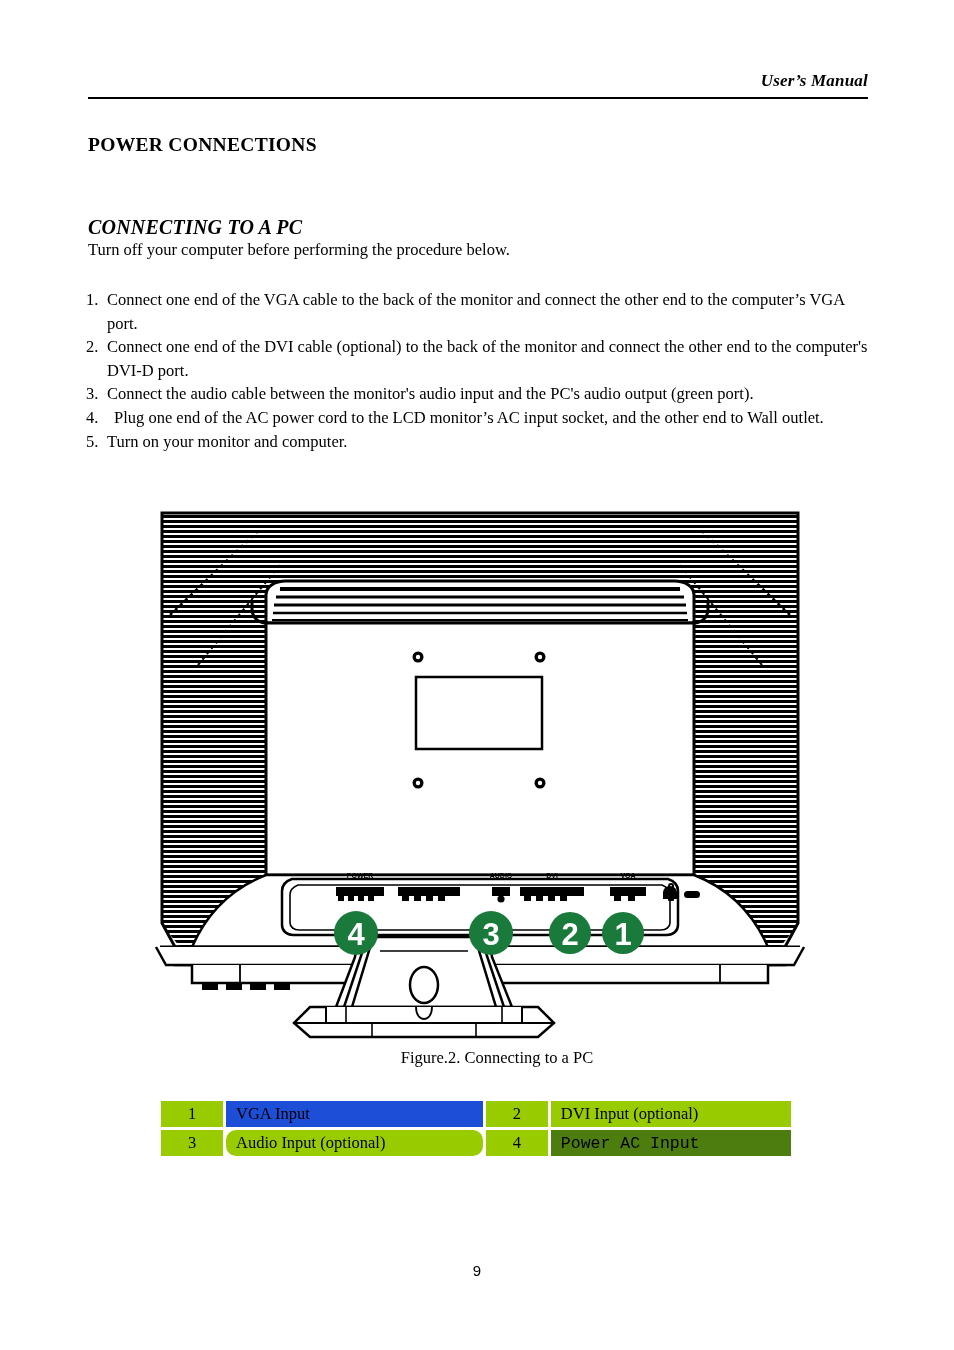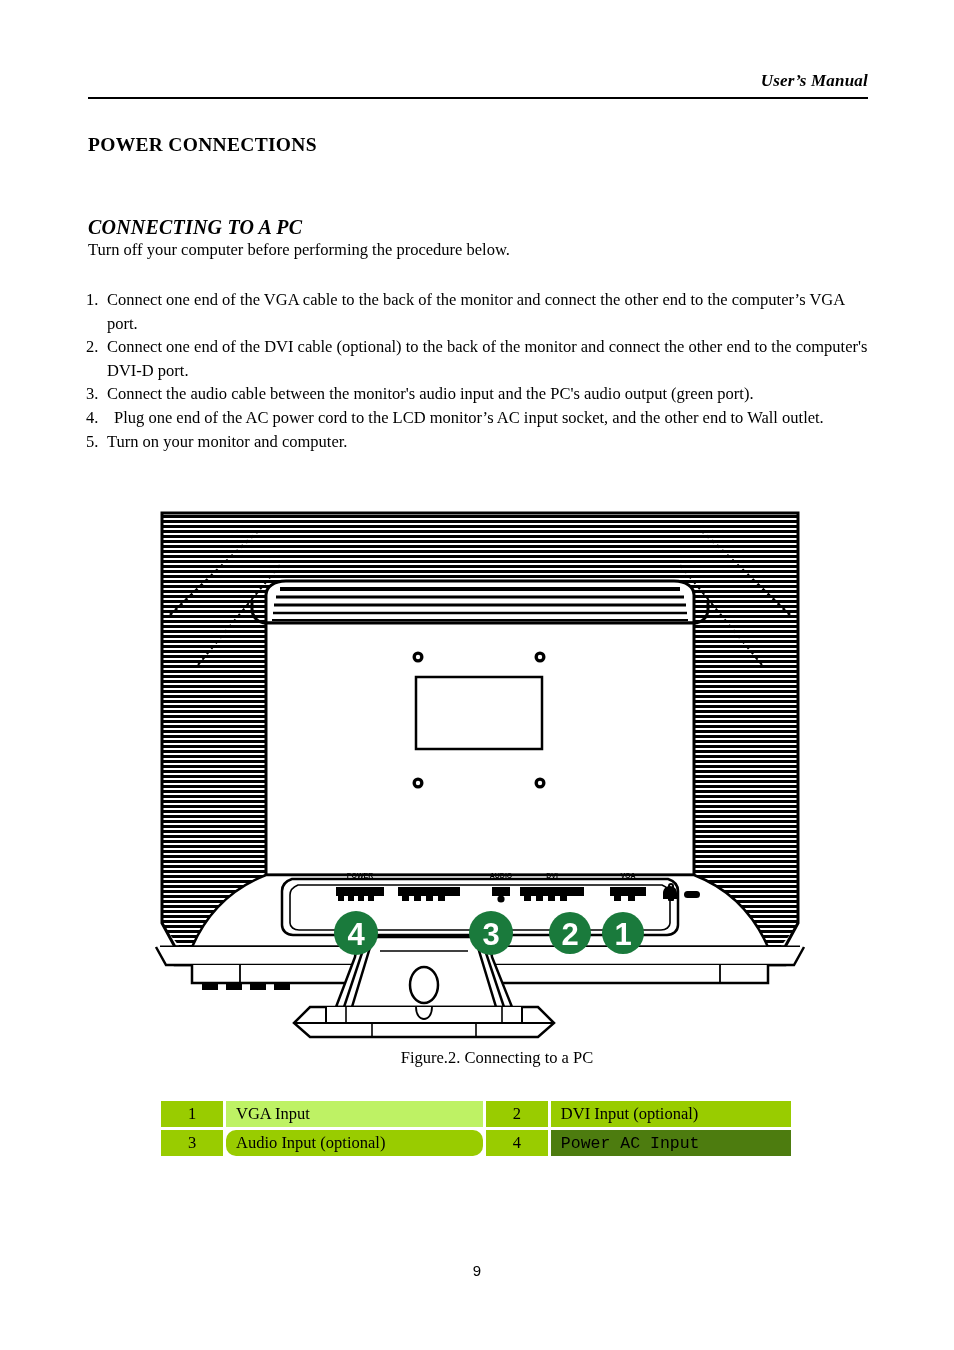--- a/index.html
+++ b/index.html
@@ -388,21 +388,21 @@
       </g>
     </svg>
   </div>
 
   <div class="figure-caption">Figure.2. Connecting to a PC</div>
 
   <table class="legend-table">
     <tbody>
       <tr>
         <td class="num" style="background: rgb(153, 204, 0);">1</td>
-        <td class="lbl" style="background: #bef264;">VGA Input</td>
+        <td class="lbl" style="background: #1d4ed8;">VGA Input</td>
         <td class="num" style="background: rgb(153, 204, 0);">2</td>
         <td class="lbl" style="background: rgb(153, 204, 0);">DVI Input (optional)</td>
       </tr>
       <tr>
         <td class="num" style="background: rgb(153, 204, 0);">3</td>
         <td class="lbl" style="background: rgb(153, 204, 0); border-radius: 10px;">Audio Input (optional)</td>
         <td class="num" style="background: rgb(153, 204, 0);">4</td>
         <td class="lbl" style="background: #4d7c0f; font-family: Liberation Mono, monospace;">Power AC Input</td>
       </tr>
     </tbody>

